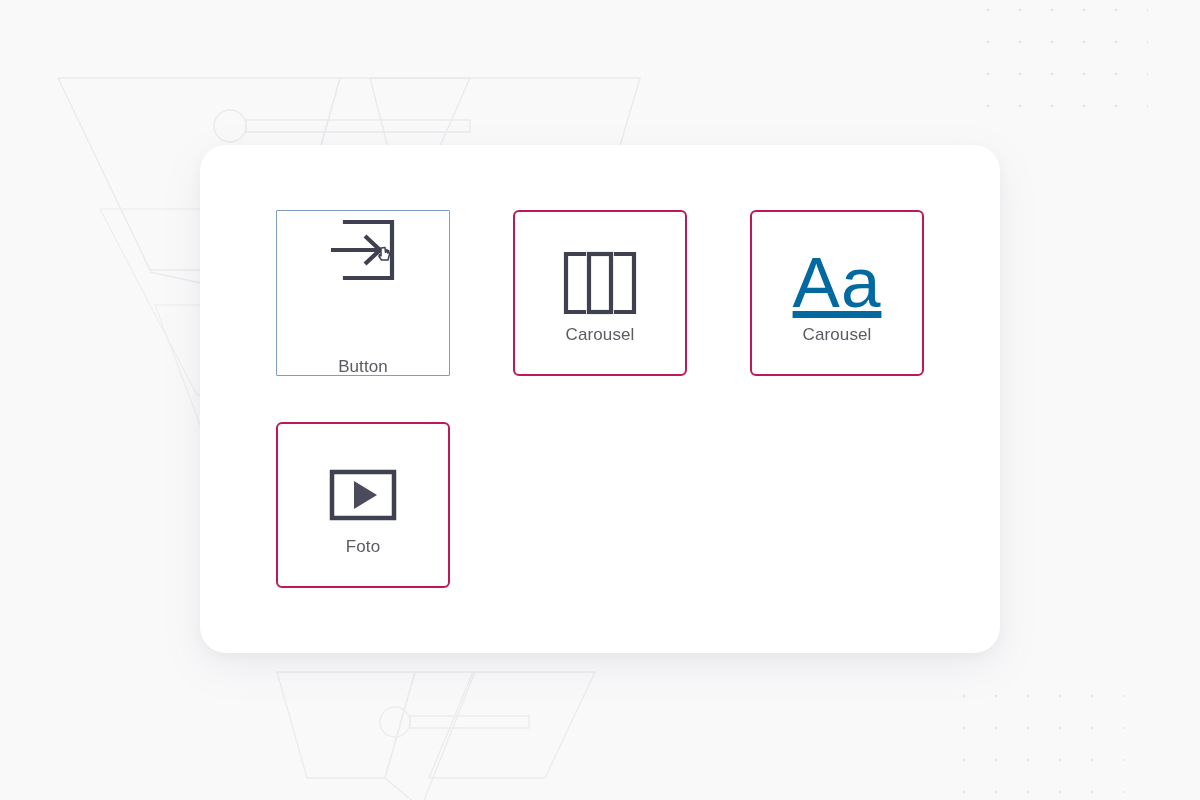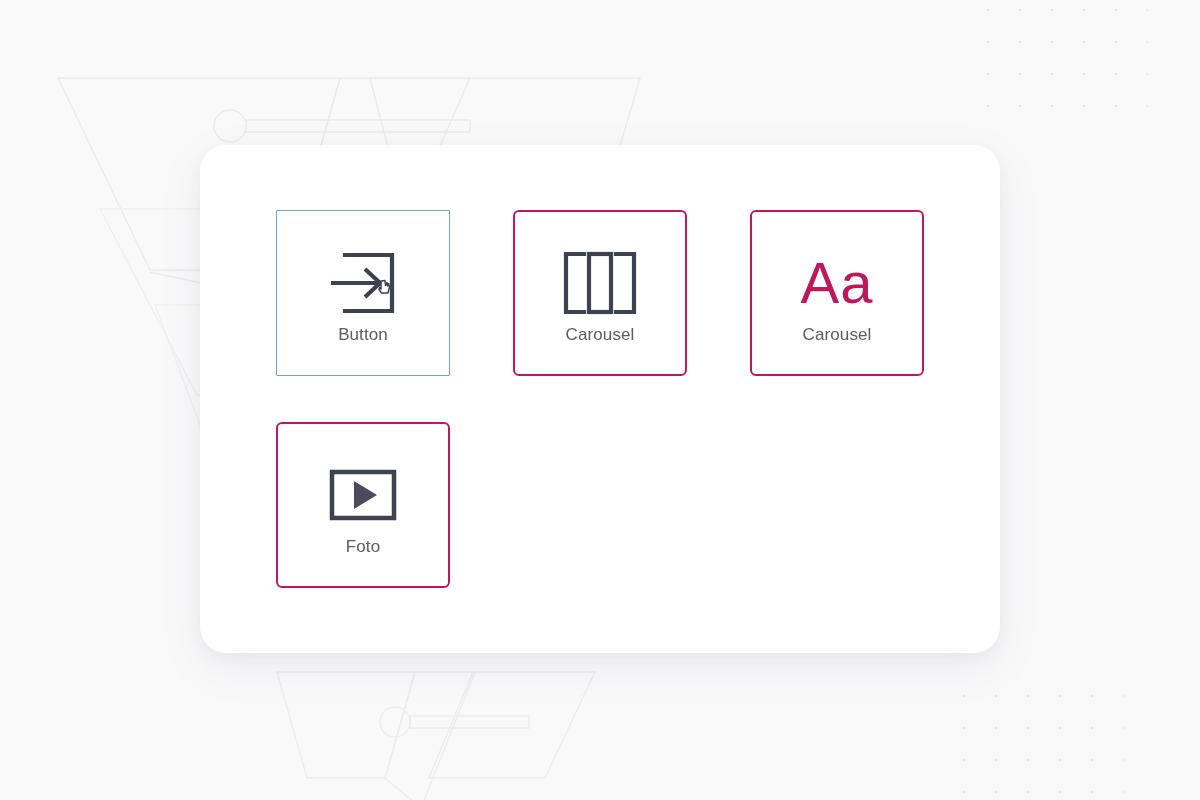--- a/index.html
+++ b/index.html
@@ -62,42 +62,44 @@
     border-radius:6px;
     display:flex;
     flex-direction:column;
     align-items:center;
     justify-content:center;
     cursor:pointer;
   }
   .card.selected {
     border:1px solid #7d9fc4;
     border-radius:1px;
+    justify-content:space-between;
   }
 
   .card-icon {
     height:78px;
     display:flex;
     align-items:center;
     justify-content:center;
     margin-bottom:4px;
   }
   .card-label {
     font-size:17px;
     color:#5b5b63;
     letter-spacing:0.1px;
     line-height:1;
   }
 
   .aa-glyph {
-    font-size:58px;
-    color:#be185d;
+    font-size:71px;
+    color:#0369a1;
     line-height:1;
     font-weight:400;
     letter-spacing:1px;
+    text-decoration:underline;
   }
 </style>
 </head>
 <body>
 
 <div class="bg-layer">
 
   <svg class="bg-svg" style="left:40px; top:60px;" width="700" height="290" viewBox="0 0 700 290" fill="none">
     <path d="M18 18 L300 18 L246 210 L110 210 Z" stroke="#eaeaec" stroke-width="1.4" fill="none"></path>
     <path d="M300 18 L430 18 L310 290 L246 210 Z" stroke="#eaeaec" stroke-width="1.4" fill="none"></path>

